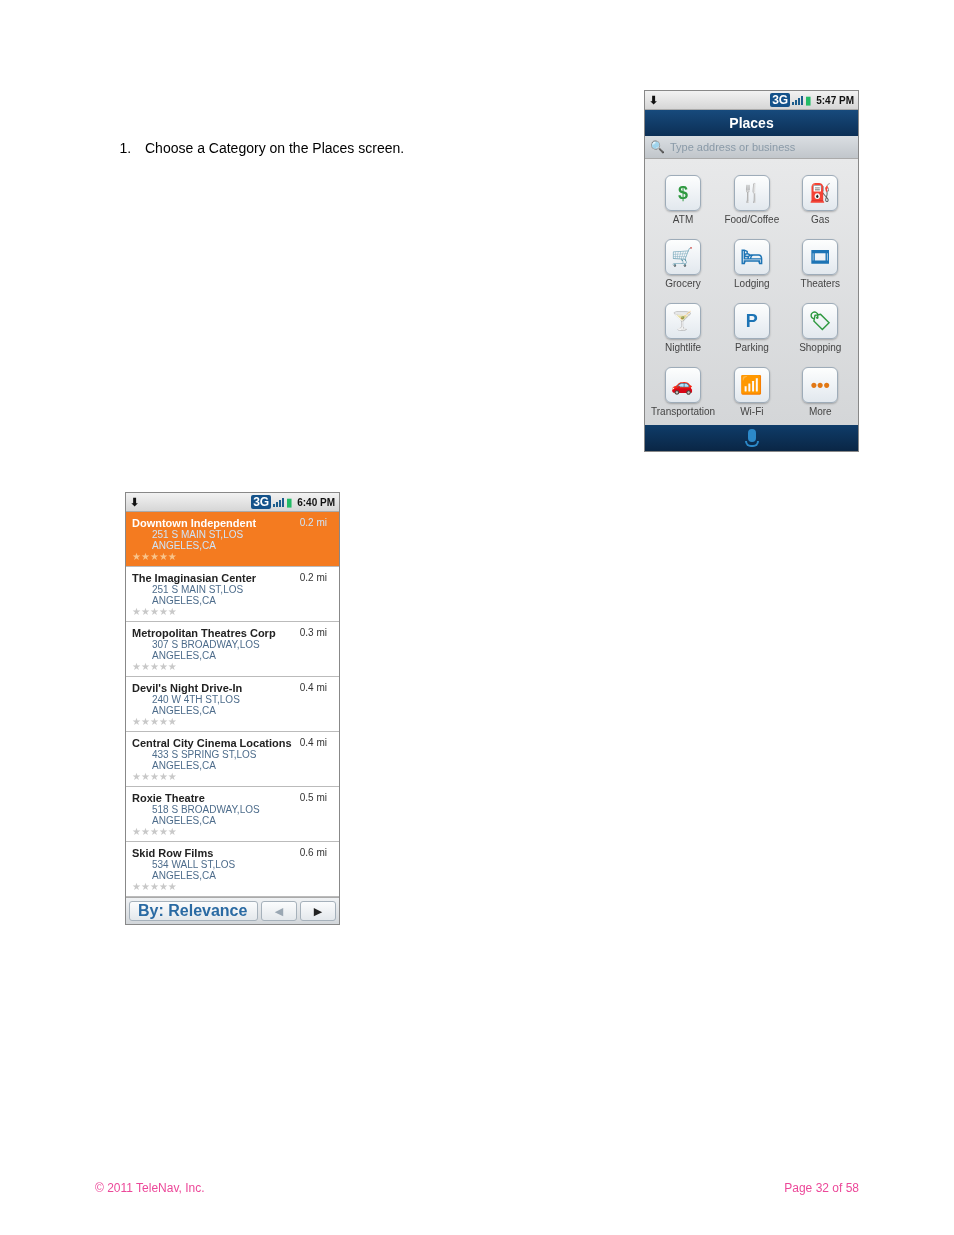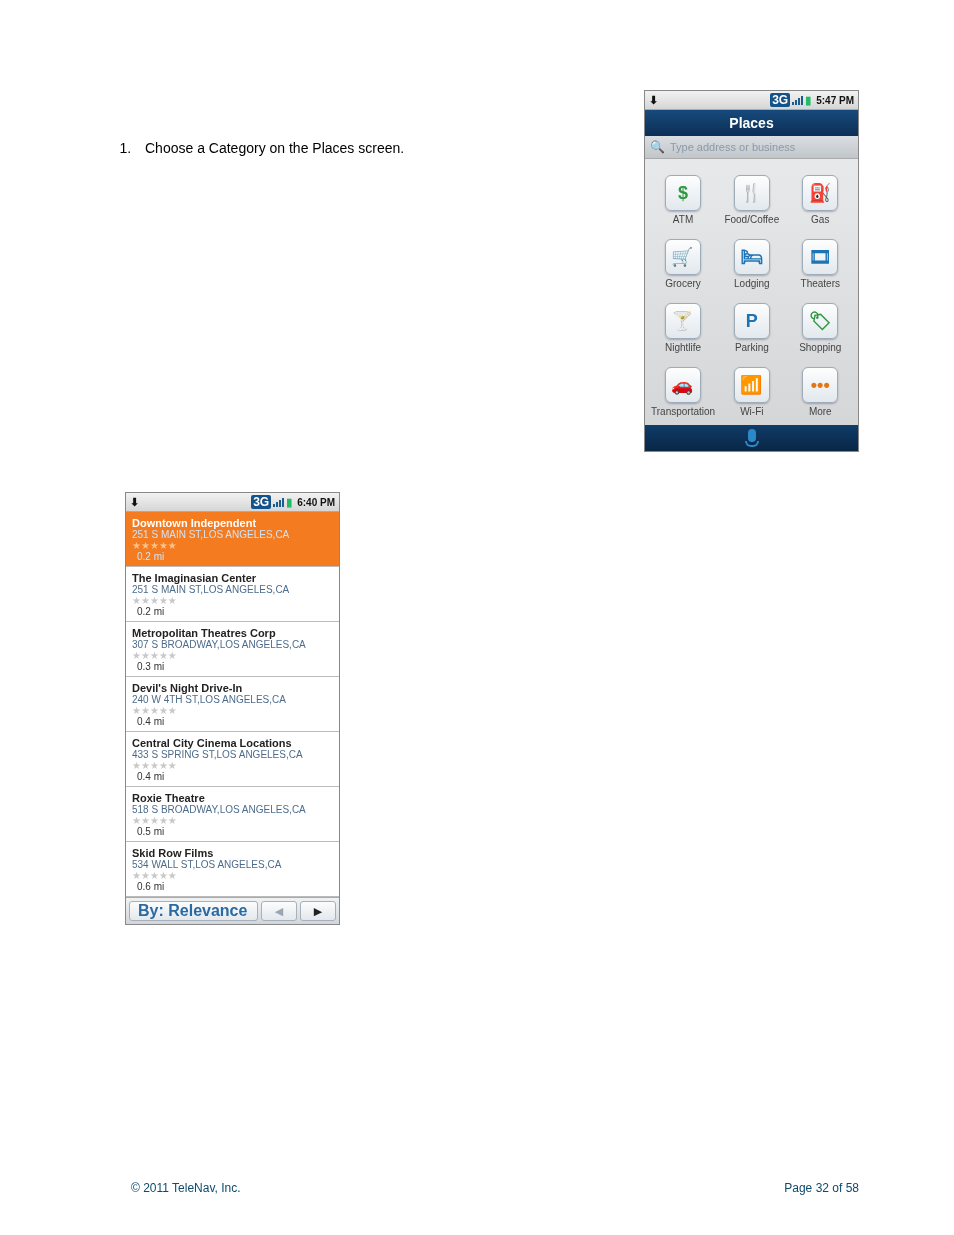--- a/index.html
+++ b/index.html
@@ -143,29 +143,28 @@
   }
   .mic::after{
     content:""; position:absolute; bottom:0; left:0; width:14px; height:6px;
     border:2px solid #2c89c9; border-top:none; border-radius:0 0 10px 10px;
     box-sizing:border-box;
   }
 
   
   .result {
     border-bottom:1px solid #bbb;
-    padding:5px 6px 4px 6px;
+    padding:5px 12px 4px 6px;
     display:flex; justify-content:flex-end;
     font-size:11px;
     background:#fff;
-    flex-direction:column;
   }
   .result .info{flex:1; min-width:0;}
   .result .name{font-weight:bold; color:#222;}
-  .result .addr{color:#4d6c8b; font-size:10px;}
+  .result .addr{color:#4d6c8b; font-size:10px;margin-left:20px;}
   .result .stars{color:#c8c8c8; font-size:10px; letter-spacing:0;}
   .result .dist{color:#333; font-size:10px; margin-left:5px; white-space:nowrap;}
   .result.active{background:#f47b20;}
   .result.active .name{color:#fff;}
   .result.active .addr{color:#cfe4f8;}
   .result.active .stars{color:#f8c48b;}
   .result.active .dist{color:#cfe4f8;}
   .results-list{background:#fff;}
 
   .sort-bar{
@@ -183,21 +182,21 @@
     background:linear-gradient(#fbfcfd,#e4e8ec);
     display:flex; align-items:center; justify-content:center; font-size:11px;
   }
   .sort-btn.left{color:#9aa7b3;}
   .sort-btn.right{color:#222;}
 
   .footer {
     position:absolute;
     left:95px; right:95px; bottom:40px;
     display:flex; justify-content:space-between;
-    font-size:12px; color:#0c4a6e;margin-left:36px;
+    font-size:12px; color:#ec4899;
   }
 </style>
 </head>
 <body>
 
 <div class="page">
 
   <div class="row">
     <div class="text-col">
       <ol class="steps" start="1">

